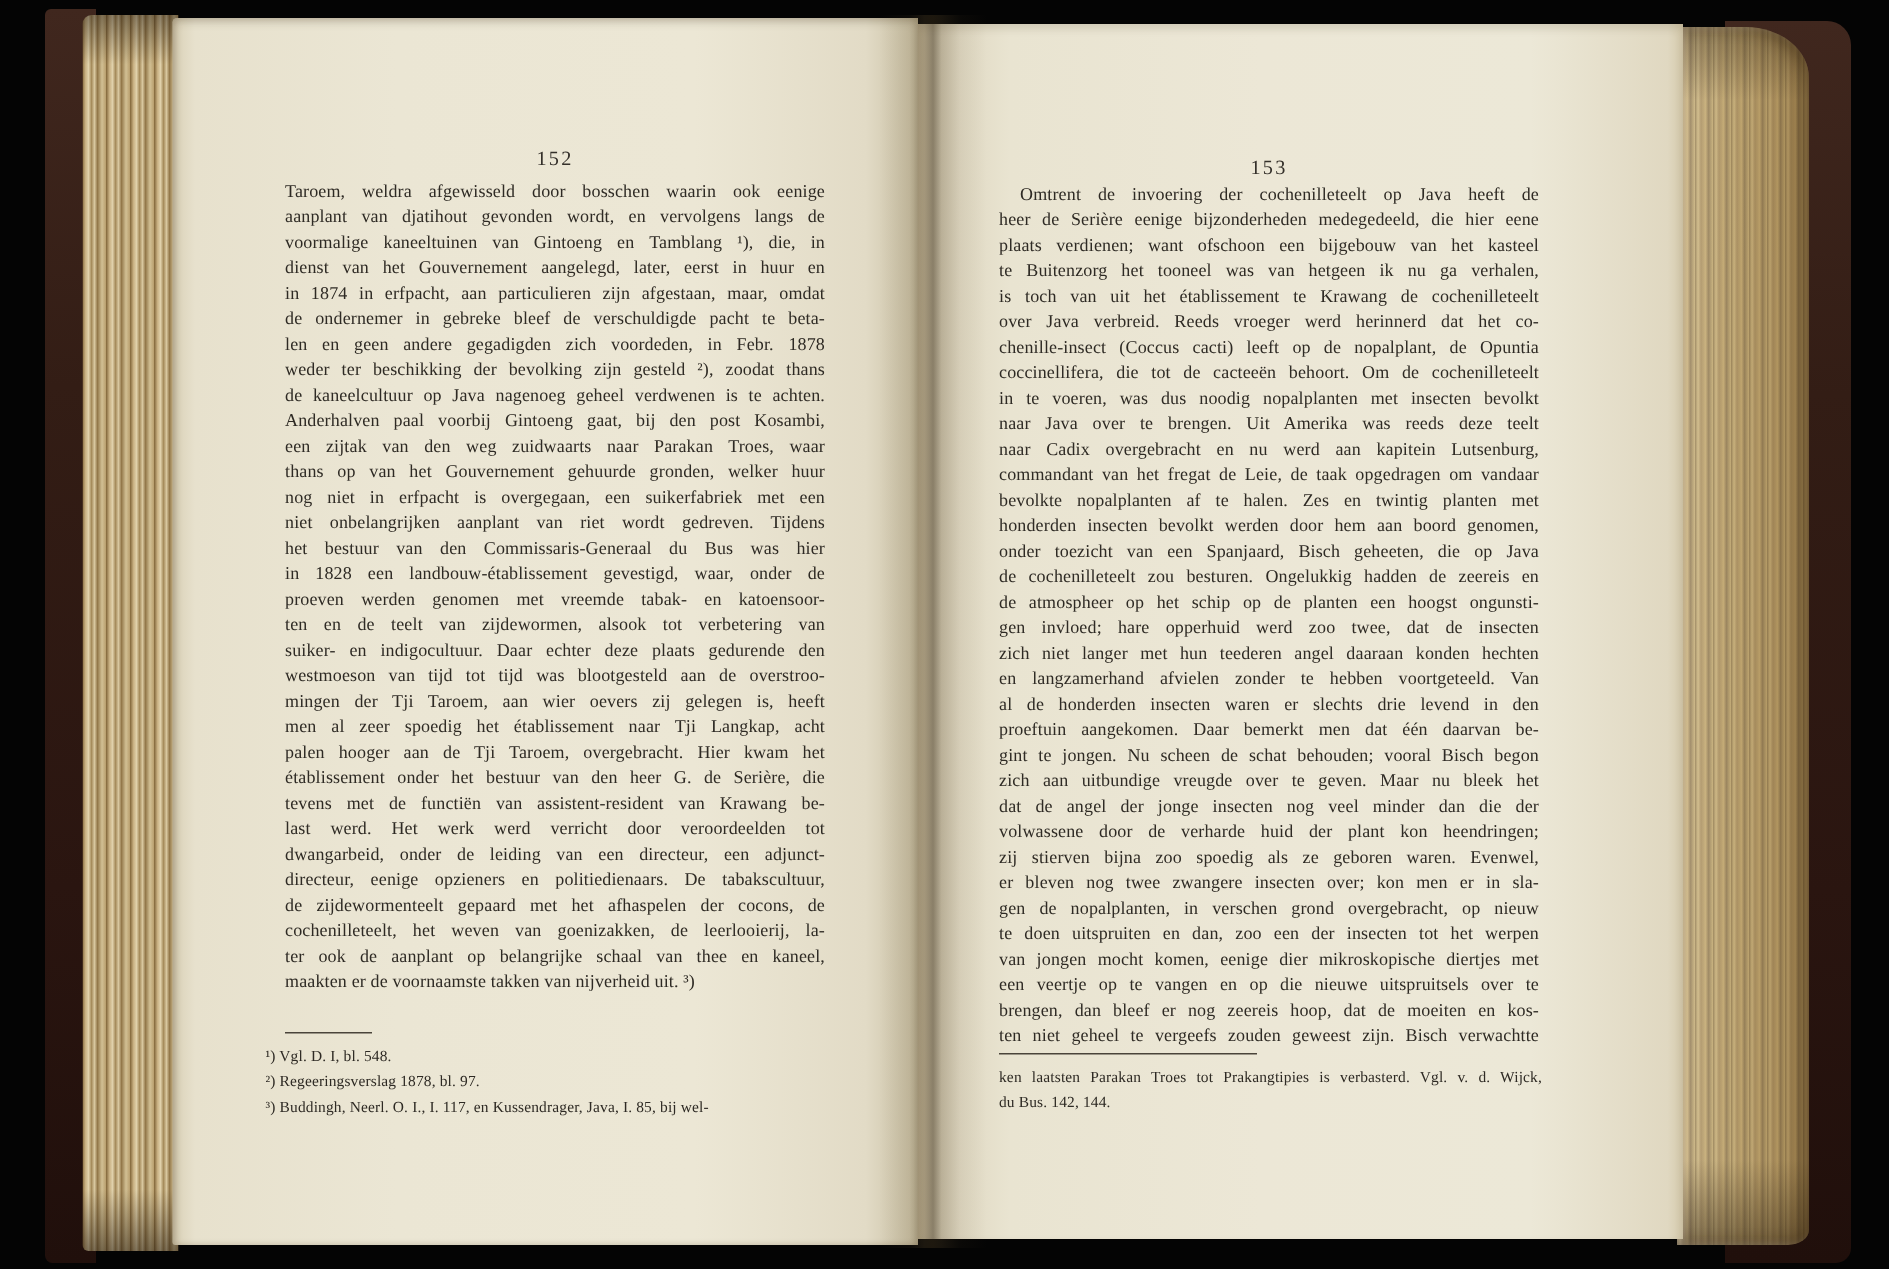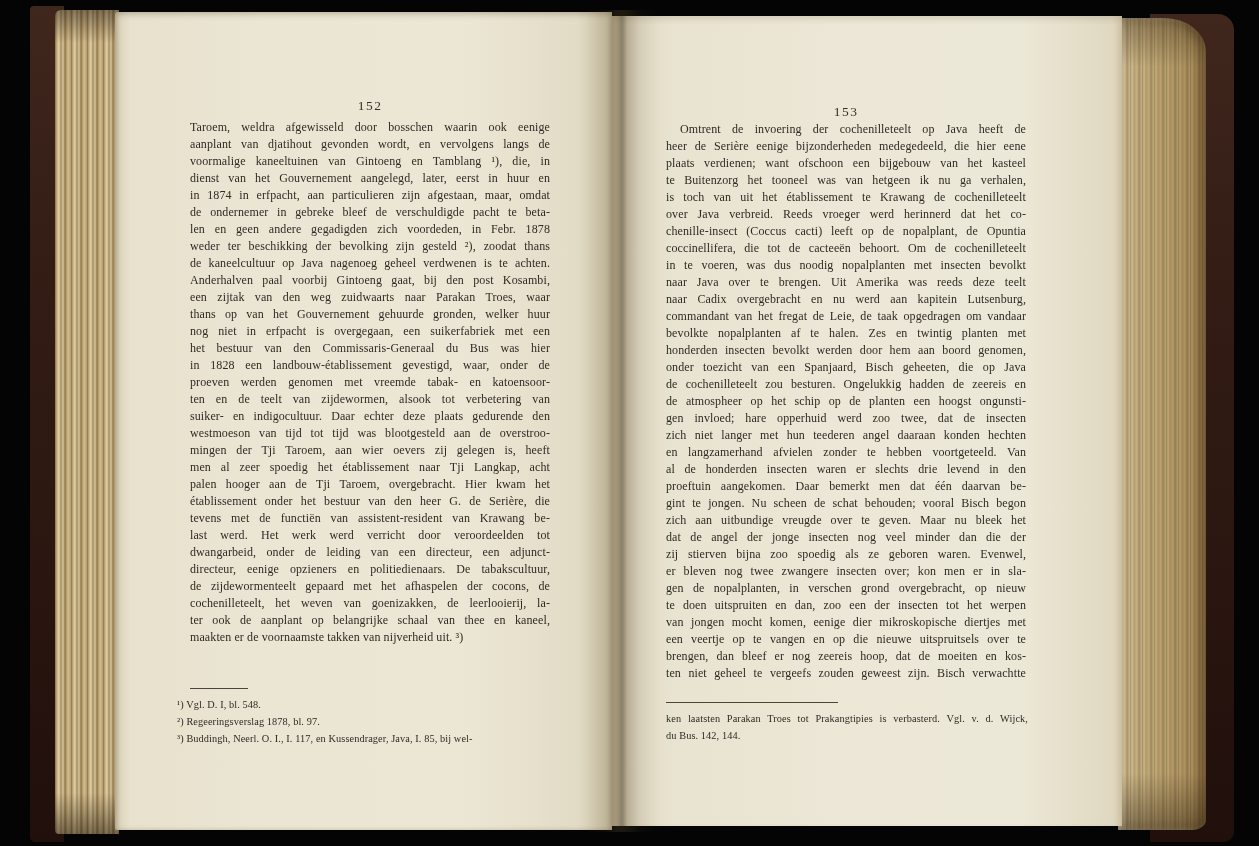--- a/index.html
+++ b/index.html
@@ -113,20 +113,21 @@
         <div class="tline just">dienst van het Gouvernement aangelegd, later, eerst in huur en</div>
         <div class="tline just">in 1874 in erfpacht, aan particulieren zijn afgestaan, maar, omdat</div>
         <div class="tline just">de ondernemer in gebreke bleef de verschuldigde pacht te beta-</div>
         <div class="tline just">len en geen andere gegadigden zich voordeden, in Febr. 1878</div>
         <div class="tline just">weder ter beschikking der bevolking zijn gesteld ²), zoodat thans</div>
         <div class="tline just">de kaneelcultuur op Java nagenoeg geheel verdwenen is te achten.</div>
         <div class="tline just">Anderhalven paal voorbij Gintoeng gaat, bij den post Kosambi,</div>
         <div class="tline just">een zijtak van den weg zuidwaarts naar Parakan Troes, waar</div>
         <div class="tline just">thans op van het Gouvernement gehuurde gronden, welker huur</div>
         <div class="tline just">nog niet in erfpacht is overgegaan, een suikerfabriek met een</div>
+        <div class="tline just">niet onbelangrijken aanplant van riet wordt gedreven. Tijdens</div>
         <div class="tline just">het bestuur van den Commissaris-Generaal du Bus was hier</div>
         <div class="tline just">in 1828 een landbouw-établissement gevestigd, waar, onder de</div>
         <div class="tline just">proeven werden genomen met vreemde tabak- en katoensoor-</div>
         <div class="tline just">ten en de teelt van zijdewormen, alsook tot verbetering van</div>
         <div class="tline just">suiker- en indigocultuur. Daar echter deze plaats gedurende den</div>
         <div class="tline just">westmoeson van tijd tot tijd was blootgesteld aan de overstroo-</div>
         <div class="tline just">mingen der Tji Taroem, aan wier oevers zij gelegen is, heeft</div>
         <div class="tline just">men al zeer spoedig het établissement naar Tji Langkap, acht</div>
         <div class="tline just">palen hooger aan de Tji Taroem, overgebracht. Hier kwam het</div>
         <div class="tline just">établissement onder het bestuur van den heer G. de Serière, die</div>
@@ -168,20 +169,21 @@
         <div class="tline just">de cochenilleteelt zou besturen. Ongelukkig hadden de zeereis en</div>
         <div class="tline just">de atmospheer op het schip op de planten een hoogst ongunsti-</div>
         <div class="tline just">gen invloed; hare opperhuid werd zoo twee, dat de insecten</div>
         <div class="tline just">zich niet langer met hun teederen angel daaraan konden hechten</div>
         <div class="tline just">en langzamerhand afvielen zonder te hebben voortgeteeld. Van</div>
         <div class="tline just">al de honderden insecten waren er slechts drie levend in den</div>
         <div class="tline just">proeftuin aangekomen. Daar bemerkt men dat één daarvan be-</div>
         <div class="tline just">gint te jongen. Nu scheen de schat behouden; vooral Bisch begon</div>
         <div class="tline just">zich aan uitbundige vreugde over te geven. Maar nu bleek het</div>
         <div class="tline just">dat de angel der jonge insecten nog veel minder dan die der</div>
+        <div class="tline just">volwassene door de verharde huid der plant kon heendringen;</div>
         <div class="tline just">zij stierven bijna zoo spoedig als ze geboren waren. Evenwel,</div>
         <div class="tline just">er bleven nog twee zwangere insecten over; kon men er in sla-</div>
         <div class="tline just">gen de nopalplanten, in verschen grond overgebracht, op nieuw</div>
         <div class="tline just">te doen uitspruiten en dan, zoo een der insecten tot het werpen</div>
         <div class="tline just">van jongen mocht komen, eenige dier mikroskopische diertjes met</div>
         <div class="tline just">een veertje op te vangen en op die nieuwe uitspruitsels over te</div>
         <div class="tline just">brengen, dan bleef er nog zeereis hoop, dat de moeiten en kos-</div>
         <div class="tline just">ten niet geheel te vergeefs zouden geweest zijn. Bisch verwachtte</div>
       </div>
     <div class="fn-rule"></div>

